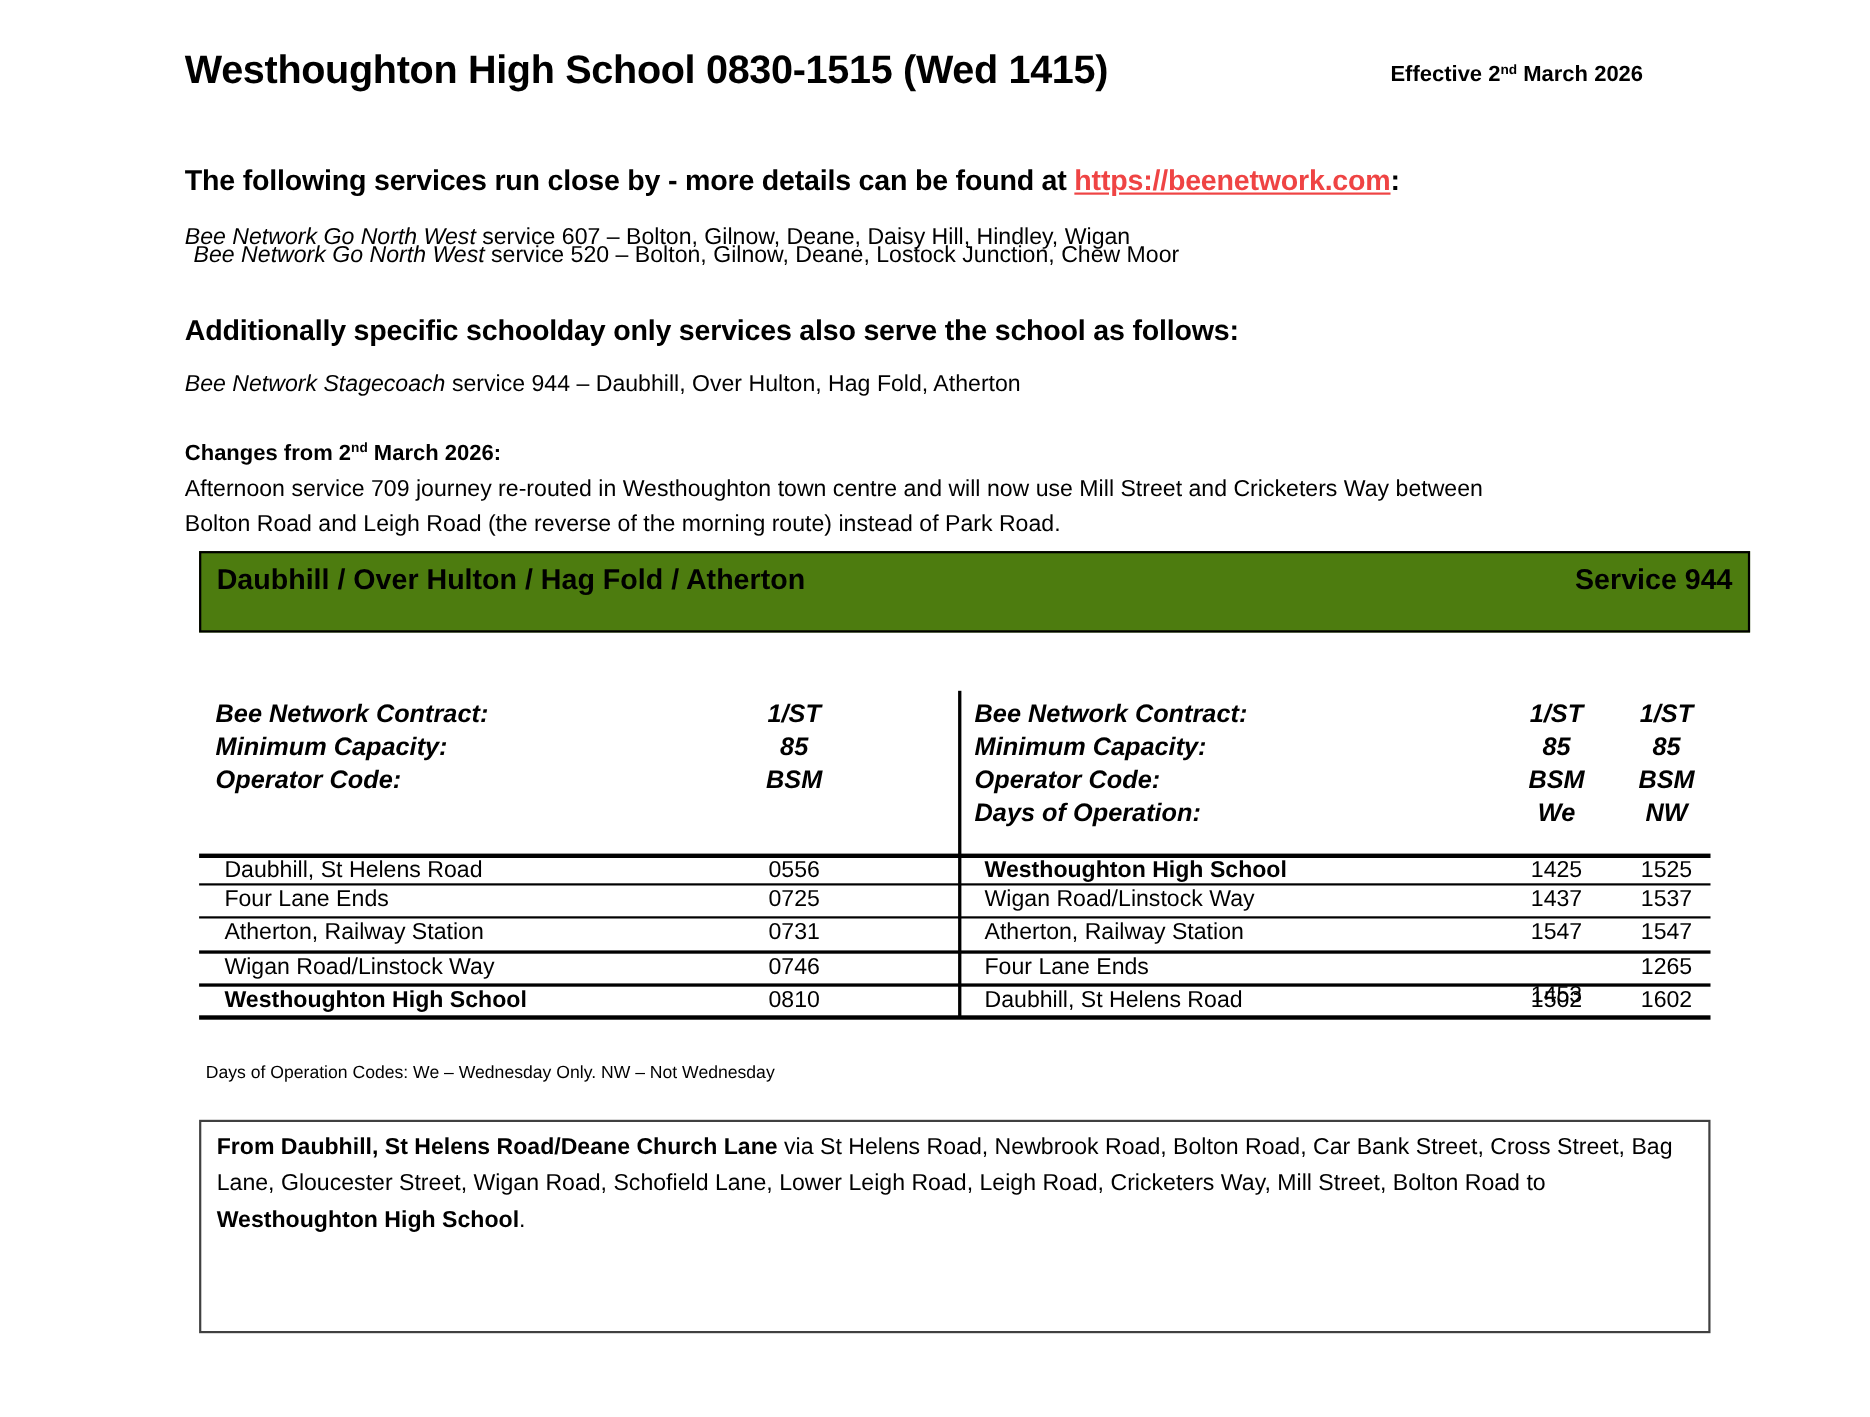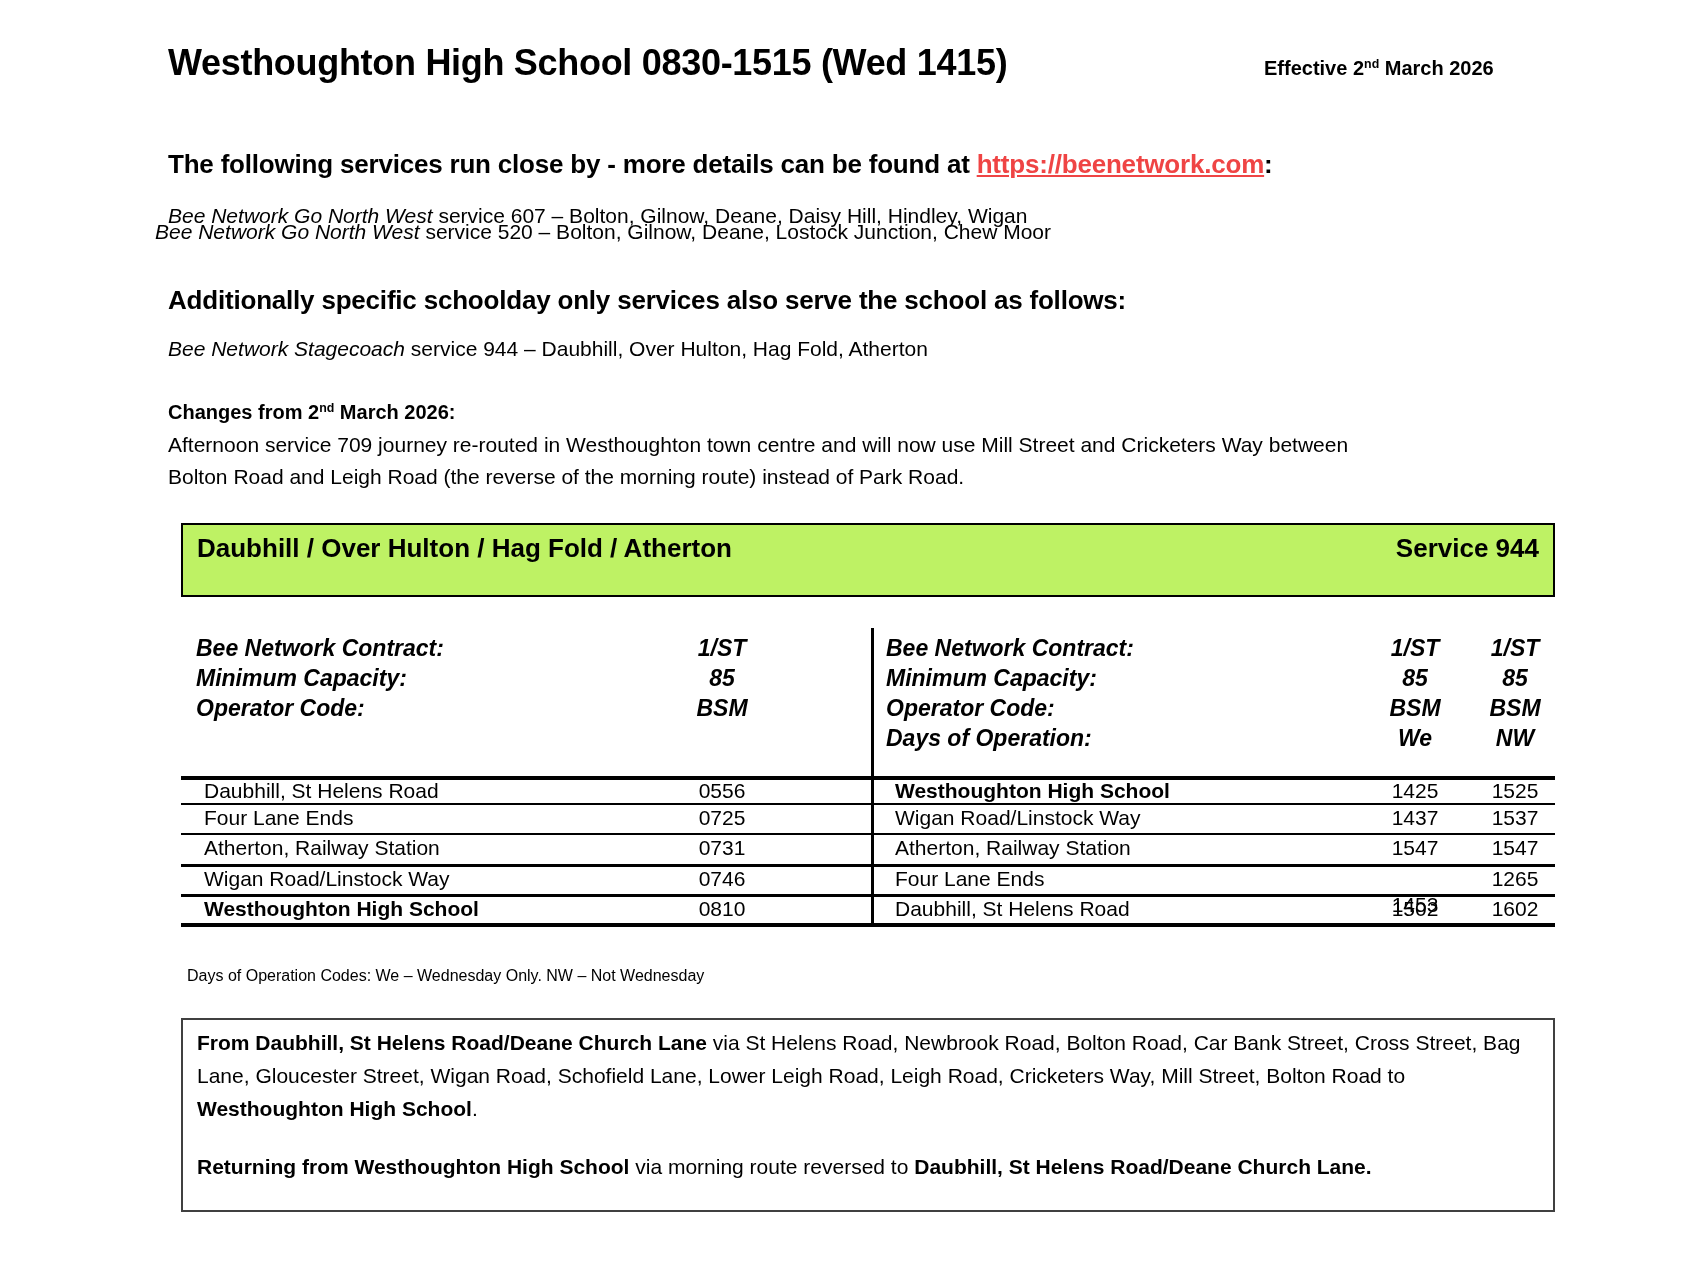--- a/index.html
+++ b/index.html
@@ -9,22 +9,22 @@
   .title { left:168px; top:42px; font-size:36px; font-weight:bold; letter-spacing:-0.3px; }
   .effective { left:1264px; top:57px; font-size:20px; font-weight:bold; }
   sup { font-size:0.62em; vertical-align:0.55em; line-height:0; }
   .h2 { font-size:26px; font-weight:bold; letter-spacing:-0.2px; }
   .line { font-size:21px; }
   .line i { font-style:italic; }
   a.link { color:#ef4444; text-decoration:underline; }
   .changes-h { font-size:20px; font-weight:bold;text-align:center; }
 
   
-  .hdrbox { position:absolute; left:181px; top:523px; width:1370px; height:70px;
-            background:#bef264; border:2px solid #000; }
+  .hdrbox { position:absolute; left:181px; top:501px; width:1370px; height:70px;
+            background:#4d7c0f; border:2px solid #000;padding-left:36px; }
   .hdrbox .lt { position:absolute; left:14px; top:8px; font-size:26px; font-weight:bold; }
   .hdrbox .rt { position:absolute; right:14px; top:8px; font-size:26px; font-weight:bold; }
 
   .meta { font-size:23px; font-weight:bold; font-style:italic; line-height:30px; }
   .metaval { font-size:23px; font-weight:bold; font-style:italic; line-height:30px; text-align:center; width:100px; }
 
   .vdiv { position:absolute; left:871px; top:628px; width:3px; height:298px; background:#000; }
   .hthick { position:absolute; height:4px; background:#000; }
   .hthin  { position:absolute; height:2px; background:#000; }
 
@@ -38,21 +38,21 @@
   .routebox p { margin:0; position:absolute; left:14px; right:14px; font-size:21px; line-height:33px; white-space:normal; }
 </style>
 </head>
 <body>
 
 <div class="abs title">Westhoughton High School 0830-1515 (Wed 1415)</div>
 <div class="abs effective"><span>Effective 2</span><sup>nd</sup><span> March 2026</span></div>
 
 <div class="abs h2" style="left:168px; top:149px;"><span>The following services run close by - more details can be found at </span><a class="link" href="#">https://beenetwork.com</a><span>:</span></div>
 <div class="abs line" style="left:168px; top:188px;margin-top:16px;"><i>Bee Network Go North West</i><span> service 607 – Bolton, Gilnow, Deane, Daisy Hill, Hindley, Wigan</span></div>
-<div class="abs line" style="left:155px; top:220px;"><i>Bee Network Go North West</i><span> service 520 – Bolton, Gilnow, Deane, Lostock Junction, Chew Moor</span></div>
+<div class="abs line" style="left:176px; top:220px;"><i>Bee Network Go North West</i><span> service 520 – Bolton, Gilnow, Deane, Lostock Junction, Chew Moor</span></div>
 
 <div class="abs h2" style="left:168px; top:285px;">Additionally specific schoolday only services also serve the school as follows:</div>
 <div class="abs line" style="left:168px; top:337px;"><i>Bee Network Stagecoach</i><span> service 944 – Daubhill, Over Hulton, Hag Fold, Atherton</span></div>
 
 <div class="abs changes-h" style="left:168px; top:401px;"><span>Changes from 2</span><sup>nd</sup><span> March 2026:</span></div>
 <div class="abs line" style="left:168px; top:433px;">Afternoon service 709 journey re-routed in Westhoughton town centre and will now use Mill Street and Cricketers Way between</div>
 <div class="abs line" style="left:168px; top:465px;">Bolton Road and Leigh Road (the reverse of the morning route) instead of Park Road.</div>
 
 <div class="hdrbox">
   <span class="lt">Daubhill / Over Hulton / Hag Fold / Atherton</span>
@@ -125,14 +125,13 @@
     <div class="cell-time" style="left: 1475px; top: 866px;">1265</div>
     <div class="row" style="left: 895px; top: 896px;">Daubhill, St Helens Road</div>
     <div class="cell-time" style="left: 1375px; top: 896px;">1502</div>
     <div class="cell-time" style="left: 1475px; top: 896px;">1602</div>
   </div>
 
 <div class="abs legend">Days of Operation Codes:  We – Wednesday Only. NW – Not Wednesday</div>
 
 <div class="routebox">
   <p style="top:6px;"><b>From Daubhill, St Helens Road/Deane Church Lane</b><span> via St Helens Road, Newbrook Road, Bolton Road, Car Bank Street, Cross Street, Bag Lane, Gloucester Street, Wigan Road, Schofield Lane, Lower Leigh Road, Leigh Road, Cricketers Way, Mill Street, Bolton Road to </span><b>Westhoughton High School</b><span>.</span></p>
-  <p style="top:130px;"><b>Returning from Westhoughton High School</b><span> via morning route reversed to </span><b>Daubhill, St Helens Road/Deane Church Lane.</b></p>
 </div>
 
 </body></html>

